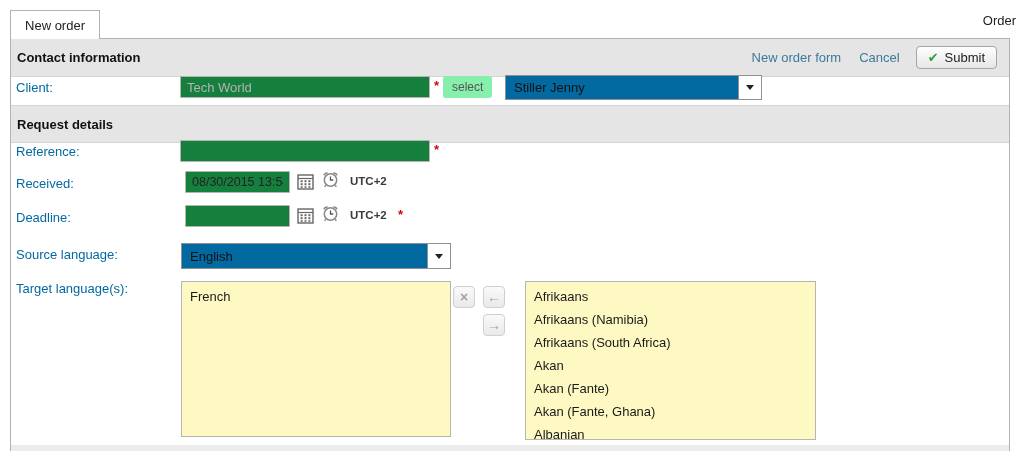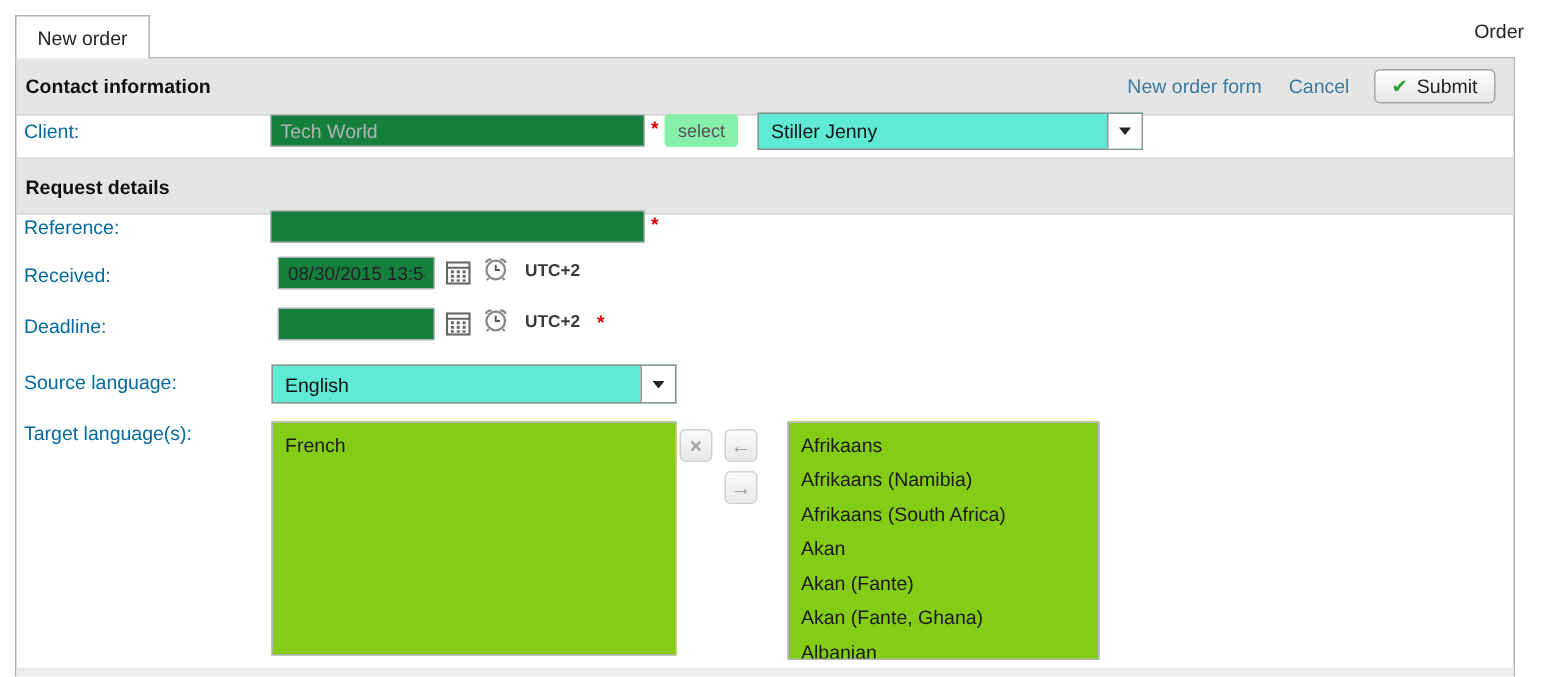--- a/index.html
+++ b/index.html
@@ -37,35 +37,35 @@
   .txt-input { position:absolute; height:22px; border:1px solid #b3b3b3;
                font-size:13px; color:#222; padding:0 6px; font-family:inherit;
                background:#15803d; border-radius:1px; }
   .txt-input::placeholder { color:#b3b3b3; opacity:1; }
   .date-input { font-size:12.5px; }
 
   .select-btn { position:absolute; left:443px; top:76px; height:22px; padding:0 9px;
                 background:#86efac; border:none; border-radius:3px; font-size:12px;
                 color:#555; cursor:pointer; font-family:inherit; }
 
-  .combobox { position:absolute; background:#5eead4; border:1px solid #919191;
+  .combobox { position:absolute; background:#0369a1; border:1px solid #919191;
               display:flex; align-items:stretch; }
   .cb-text { flex:1; display:flex; align-items:center; padding-left:8px;
              font-size:13px; color:#111; }
   .cb-btn { width:23px; border-left:1px solid #919191; background:#fff;
             display:flex; align-items:center; justify-content:center; cursor:pointer; }
   .tri { width:0; height:0; border-left:4px solid transparent;
          border-right:4px solid transparent; border-top:5px solid #222; }
 
   .icon-btn { position:absolute; width:22px; height:22px; border:1px solid #cfcfcf;
               border-radius:4px; background:linear-gradient(#fafafa,#e9e9e9);
               color:#a3a3a3; display:flex; align-items:center; justify-content:center;
               font-size:14px; font-weight:bold; cursor:pointer; font-family:inherit; }
 
-  .listbox { position:absolute; background:#84cc16; border:1px solid #b5b5b5;
+  .listbox { position:absolute; background:#fef9c3; border:1px solid #b5b5b5;
              overflow:hidden; padding-top:3px; }
   .list-item { height:23px; line-height:23px; padding-left:8px; font-size:13px;
                color:#1a1a1a; cursor:pointer; white-space:nowrap; }
 
   .utc { position:absolute; font-size:11.5px; font-weight:bold; color:#3a3a3a; }
   .cal-icon, .clock-icon { position:absolute; cursor:pointer; }
 
   .bottom-strip { position:absolute; left:11px; top:445px; width:998px; height:6px;
                   background:#ececec; }
 </style>
@@ -181,21 +181,21 @@
   <button class="icon-btn" style="left:453px; top:286px;">
       <span>×</span>
     </button>
   <button class="icon-btn" style="left:483px; top:286px;">
       <span>←</span>
     </button>
   <button class="icon-btn" style="left:483px; top:314px;">
       <span>→</span>
     </button>
 
-  <div class="listbox" style="left:525px; top:281px; width:208px; height:159px;">
+  <div class="listbox" style="left:525px; top:281px; width:291px; height:159px;">
       <div class="list-item">Afrikaans</div>
       <div class="list-item">Afrikaans (Namibia)</div>
       <div class="list-item">Afrikaans (South Africa)</div>
       <div class="list-item">Akan</div>
       <div class="list-item">Akan (Fante)</div>
       <div class="list-item">Akan (Fante, Ghana)</div>
       <div class="list-item">Albanian</div>
     </div>
 
   <div class="bottom-strip"></div>

